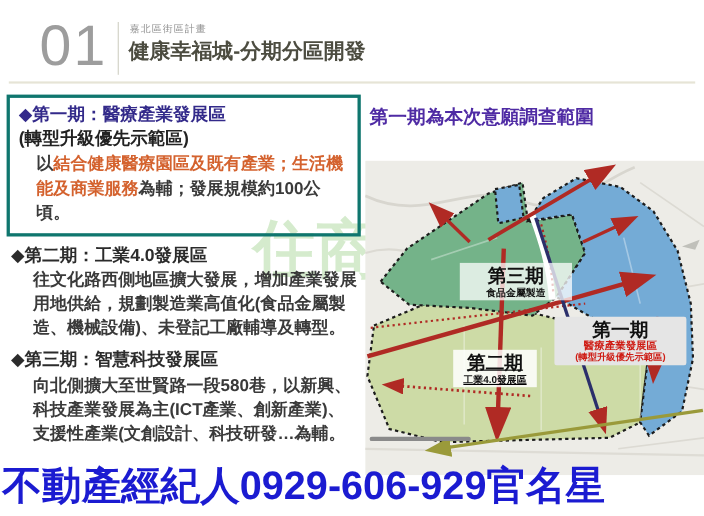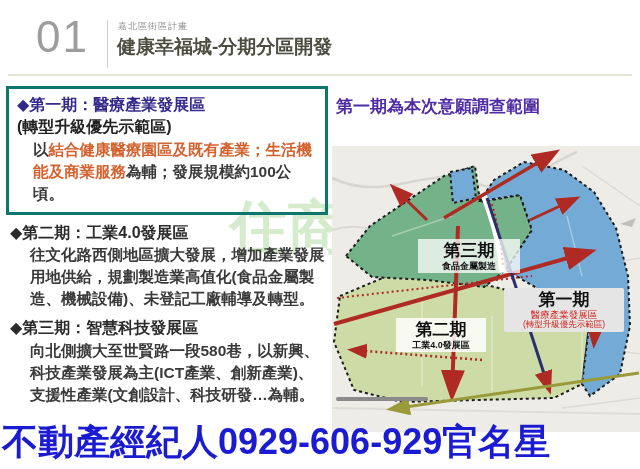--- a/index.html
+++ b/index.html
@@ -1,21 +1,21 @@
 <!DOCTYPE html>
 <html><head>
 <meta charset="utf-8">
 <style>
   html,body{margin:0;padding:0;}
   .slide{
     position:relative;width:640px;height:469px;background:#ffffff;overflow:hidden;
     font-family:"Liberation Sans","DejaVu Sans",sans-serif;
   }
   
-  .hdr-num{position:absolute;left:36px;top:12px;font-size:44px;color:#9d9d9d;font-weight:400;letter-spacing:2px;}
+  .hdr-num{position:absolute;left:36px;top:12px;font-size:52px;color:#9d9d9d;font-weight:400;letter-spacing:2px;}
   .hdr-vline{position:absolute;left:107px;top:20px;width:1px;height:48px;background:#cfcfc3;}
   .hdr-eyebrow{position:absolute;left:118px;top:20px;font-size:9px;color:#8f8f8f;letter-spacing:1px;}
   .hdr-title{position:absolute;left:117px;top:34px;font-size:19px;font-weight:700;color:#4c4c40;}
   .hdr-rule{position:absolute;left:8px;right:8px;top:74px;height:2px;background:#e6e4d6;}
   
   .bg-wm{position:absolute;left:230px;top:198px;font-size:58px;font-weight:700;
     color:rgba(150,205,130,0.40);z-index:0;white-space:nowrap;line-height:1;text-align:right;}
   
   .left-col{position:absolute;left:6px;top:86px;width:322px;z-index:1;}
   .p1box{border:3px solid #0f766e;padding:5px 6px 7px 8px;background:rgba(255,255,255,0.0);}
@@ -28,23 +28,23 @@
   .section .phead{color:#2b2b2b;}
   .section .pbody{padding-left:20px;font-weight:700;}
   
   .map-title{position:absolute;left:336px;top:95px;font-size:17px;font-weight:700;color:#4f2ba4;z-index:1;text-align:right;}
   .map{position:absolute;left:332px;top:146px;width:308px;height:286px;z-index:1;}
   .map svg{position:absolute;left:0;top:0;}
   .map-lbl{position:absolute;text-align:center;line-height:1.15;z-index:2;}
   .map-lbl .t{font-size:17px;font-weight:800;color:#111;}
   .map-lbl .s{font-size:9px;font-weight:700;color:#111;}
   .lbl-p3{left:46px;top:93px;width:102px;background:rgba(255,255,255,0.75);padding:2px 0;margin-left:40px;}
-  .lbl-p2{left:64px;top:172px;width:90px;background:rgba(255,255,255,0.85);padding:2px 0;}
+  .lbl-p2{left:80px;top:172px;width:76px;background:rgba(255,255,255,0.85);padding:2px 0;text-decoration:underline;}
   .lbl-p1{left:172px;top:142px;width:120px;background:#e5e5e5;padding:2px 0;border-radius:2px;}
-  .lbl-p1 .s,.lbl-p1 .s2{color:#cf1d15;font-weight:400;}
+  .lbl-p1 .s,.lbl-p1 .s2{color:#cf1d15;font-weight:700;}
   .lbl-p1 .s{font-size:9.5px;}
   .lbl-p1 .s2{font-size:8.5px;}
   
   .banner{position:absolute;left:2px;bottom:2px;z-index:6;font-size:36px;font-weight:800;
     color:#1b1bd1;white-space:nowrap;letter-spacing:0px;}
 </style>
 </head>
 <body>
 
 <div class="slide">

